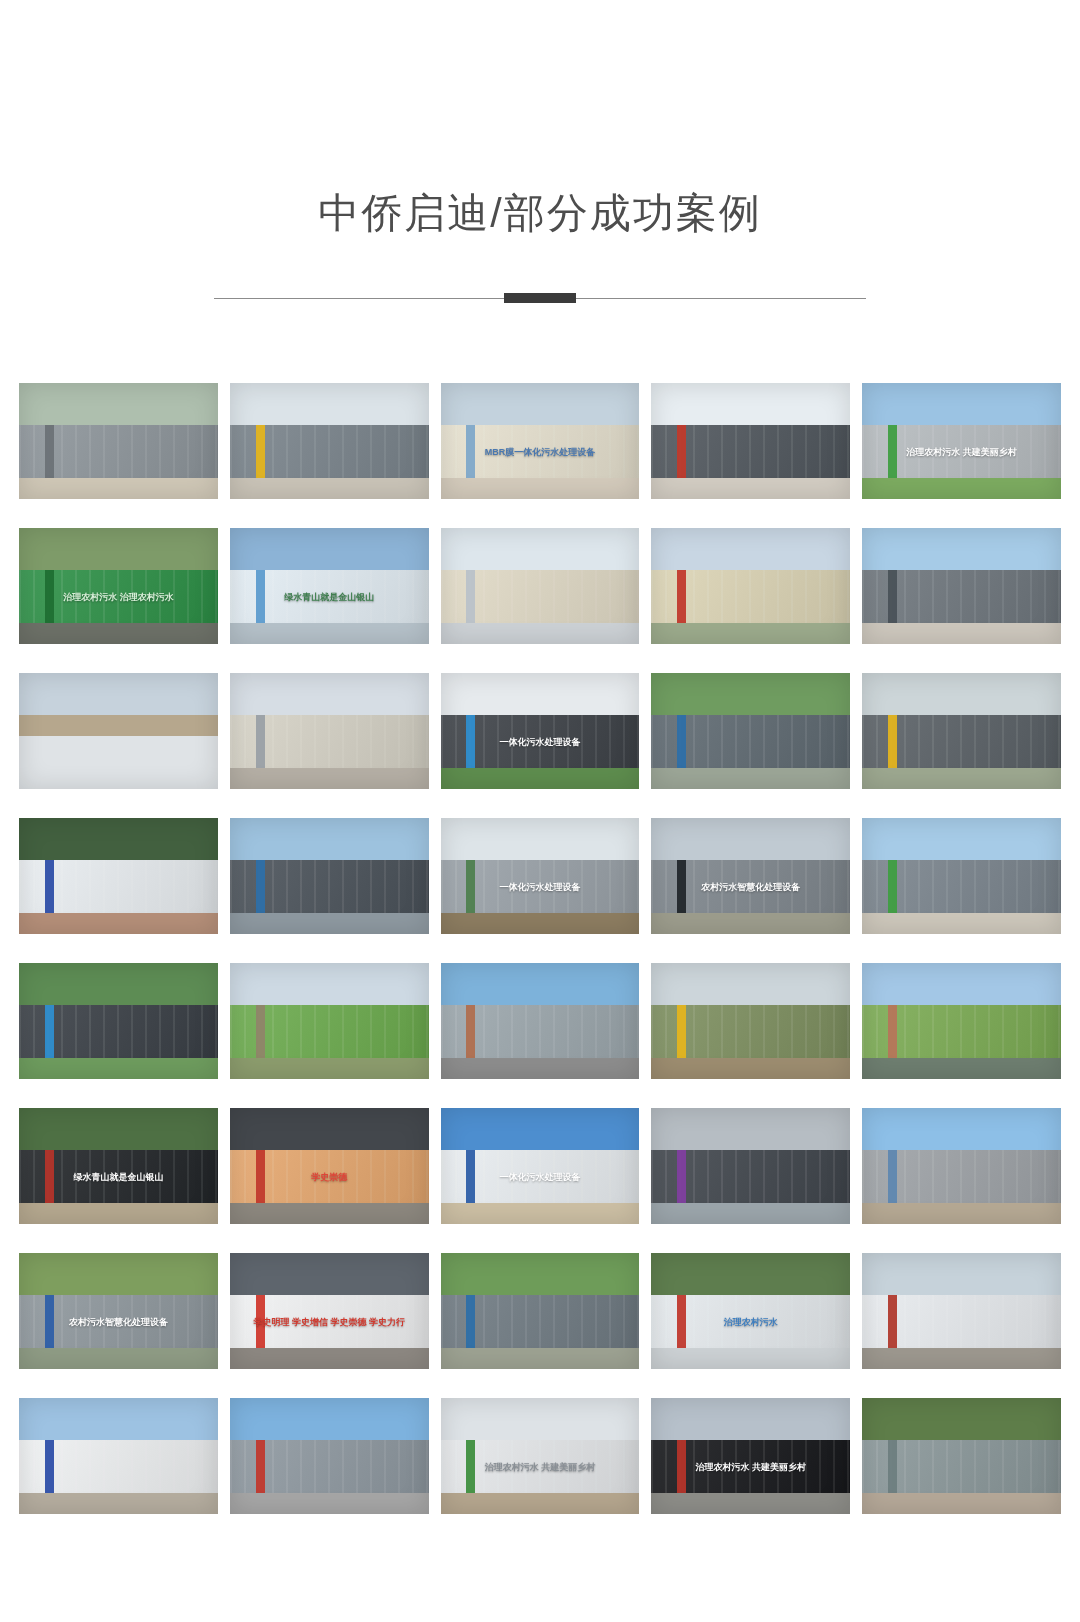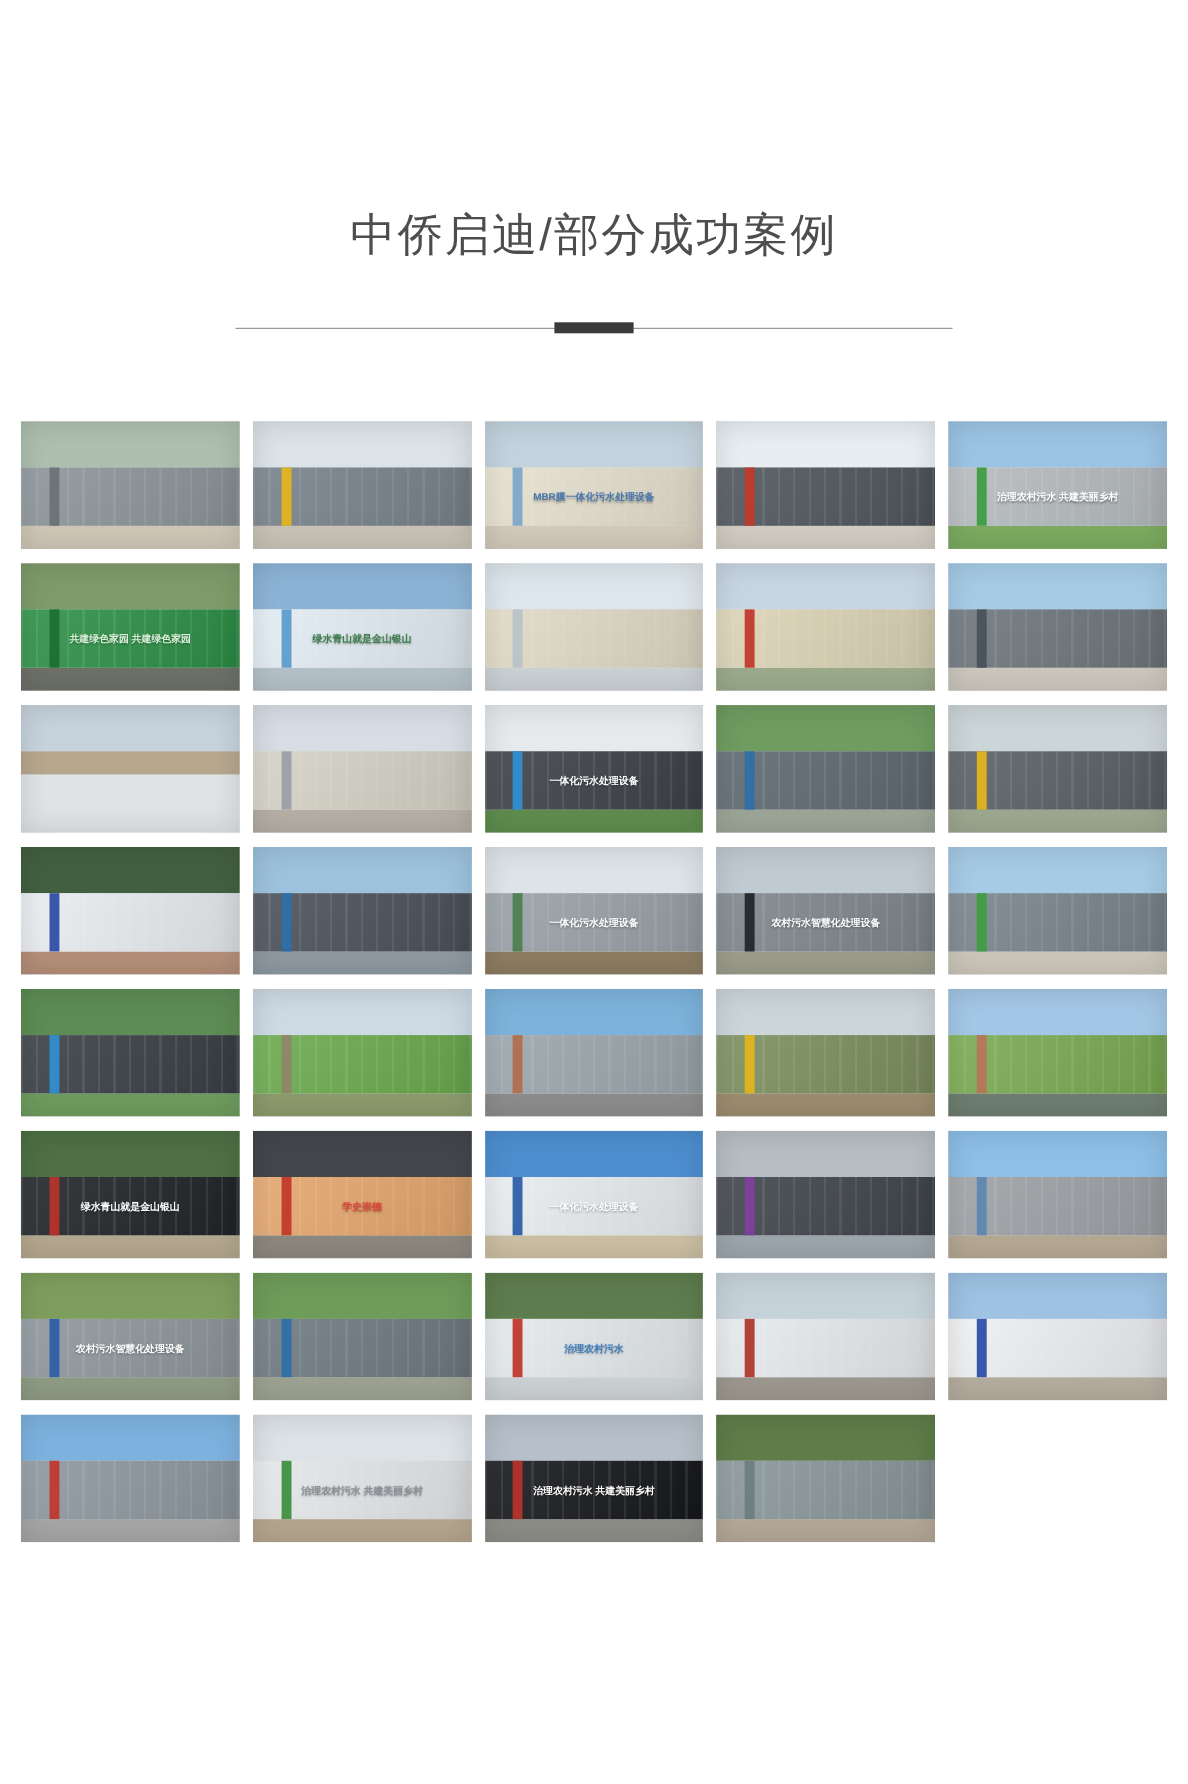--- a/index.html
+++ b/index.html
@@ -23,21 +23,21 @@
   }
   .divider{position:relative;width:652px;height:10px;margin:56px auto 0;}
   .divider-line{position:absolute;left:0;right:0;top:5px;height:1px;background:var(--divider_line);}
   .divider-block{position:absolute;left:50%;transform:translateX(-50%);top:0;width:72px;height:10px;background:var(--divider_block);}
   .brand{
     margin-top:10px;font-size:20px;font-weight:bold;color:var(--brand_color);
     letter-spacing:1.5px;
   }
   .grid{
     display:grid;grid-template-columns:repeat(5,1fr);
-    gap:13px 12px;padding:0 19px;margin-top:80px;
+    gap:29px 12px;padding:0 19px;margin-top:80px;
   }
   .cell{
     position:relative;height:116px;overflow:hidden;background:#dfe3e6;margin:0;
   }
   .cell::after{
     content:"";position:absolute;inset:0;pointer-events:none;
     box-shadow:inset 0 0 26px rgba(0,0,0,.14);
   }
   .ph-sky{height:36%;background:var(--sky);}
   .ph-body{
@@ -112,21 +112,21 @@
       <div class="ph-accent"></div>
       <div class="ph-label" style="color: rgb(255, 255, 255);">治理农村污水 共建美丽乡村</div>
     </div>
     <div class="ph-ground"></div>
   </figure>
 
   <figure class="cell" title="绿色集装箱设备组,柜门与标识,树木背景" aria-label="绿色集装箱设备组,柜门与标识,树木背景" style="--sky: #7e9b69; --body: #2e9147; --ground: #6d7168; --accent: #1f6f33;">
     <div class="ph-sky"></div>
     <div class="ph-body">
       <div class="ph-accent"></div>
-      <div class="ph-label" style="color: rgb(216, 239, 216);">共建绿色家园 共建绿色家园</div>
+      <div class="ph-label" style="color: rgb(216, 239, 216);">治理农村污水 治理农村污水</div>
     </div>
     <div class="ph-ground"></div>
   </figure>
 
   <figure class="cell" title="厂房内蓝色山水彩绘设备箱" aria-label="厂房内蓝色山水彩绘设备箱" style="--sky: #8cb3d6; --body: #e3edf4; --ground: #b5c1c9; --accent: #5d9ccd;">
     <div class="ph-sky"></div>
     <div class="ph-body">
       <div class="ph-accent"></div>
       <div class="ph-label" style="color: rgb(63, 127, 79);">绿水青山就是金山银山</div>
     </div>
@@ -338,20 +338,28 @@
 
   <figure class="cell" title="蓝白围栏内的灰色设备箱,黑色横幅标语,青山" aria-label="蓝白围栏内的灰色设备箱,黑色横幅标语,青山" style="--sky: #7e9e5e; --body: #8f979d; --ground: #8f9c85; --accent: #2e5fa8;">
     <div class="ph-sky"></div>
     <div class="ph-body">
       <div class="ph-accent"></div>
       <div class="ph-label" style="color: rgb(255, 255, 255);">农村污水智慧化处理设备</div>
     </div>
     <div class="ph-ground"></div>
   </figure>
 
+  <figure class="cell" title="党建标语彩绘白色集装箱与金狮,厂房招牌" aria-label="党建标语彩绘白色集装箱与金狮,厂房招牌" style="--sky: #5e656d; --body: #f1f2f3; --ground: #8d8882; --accent: #d0392e;">
+    <div class="ph-sky"></div>
+    <div class="ph-body">
+      <div class="ph-accent"></div>
+      <div class="ph-label" style="color: rgb(208, 57, 46);">学史明理 学史增信 学史崇德 学史力行</div>
+    </div>
+    <div class="ph-ground"></div>
+  </figure>
 
   <figure class="cell" title="林荫道旁的灰色设备箱与停放车辆" aria-label="林荫道旁的灰色设备箱与停放车辆" style="--sky: #6e9c59; --body: #6f7a82; --ground: #9da292; --accent: #2e6fa8;">
     <div class="ph-sky"></div>
     <div class="ph-body">
       <div class="ph-accent"></div>
       <div class="ph-label" style="color: rgb(255, 255, 255);"></div>
     </div>
     <div class="ph-ground"></div>
   </figure>
 

